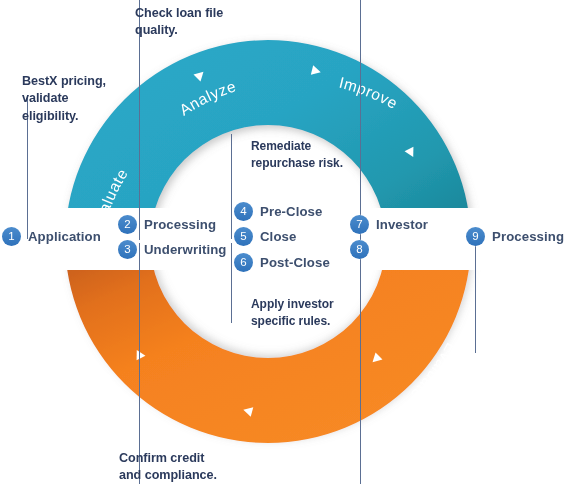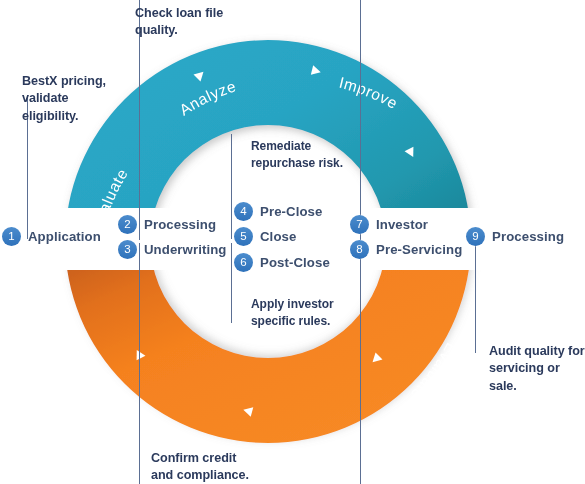--- a/index.html
+++ b/index.html
@@ -207,24 +207,22 @@
   <div class="callout" style="left:135px; top:5px; width:150px;">Check loan file
 quality.</div>
 
 
   <div class="inner-callout" style="left:251px; top:138px; width:140px;">Remediate
 repurchase risk.</div>
 
   <div class="inner-callout" style="left:251px; top:296px; width:140px;">Apply investor
 specific rules.</div>
 
-  <div class="callout" style="left:489px; top:343px; width:96px;">Audit quality for
-servicing or sale.</div>
-
-  <div class="callout" style="left:151px; top:450px; width:150px;">Confirm credit
+
+  <div class="callout" style="left:119px; top:450px; width:150px;">Confirm credit
 and compliance.</div>
 
 
   <div class="stage-item" style="left:2px; top:227px;">
     <span class="stage-badge">1</span>
     <span class="stage-label">Application</span>
   </div>
 
   <div class="stage-item" style="left:118px; top:215px;">
     <span class="stage-badge">2</span>
@@ -251,21 +249,20 @@
     <span class="stage-label">Post-Close</span>
   </div>
 
   <div class="stage-item" style="left:350px; top:215px;">
     <span class="stage-badge">7</span>
     <span class="stage-label">Investor</span>
   </div>
 
   <div class="stage-item" style="left:350px; top:240px;">
     <span class="stage-badge">8</span>
-    <span class="stage-label">Pre-Servicing</span>
   </div>
 
   <div class="stage-item" style="left:466px; top:227px;">
     <span class="stage-badge">9</span>
     <span class="stage-label">Processing</span>
   </div>
 
 </div>
 
 </body></html>

